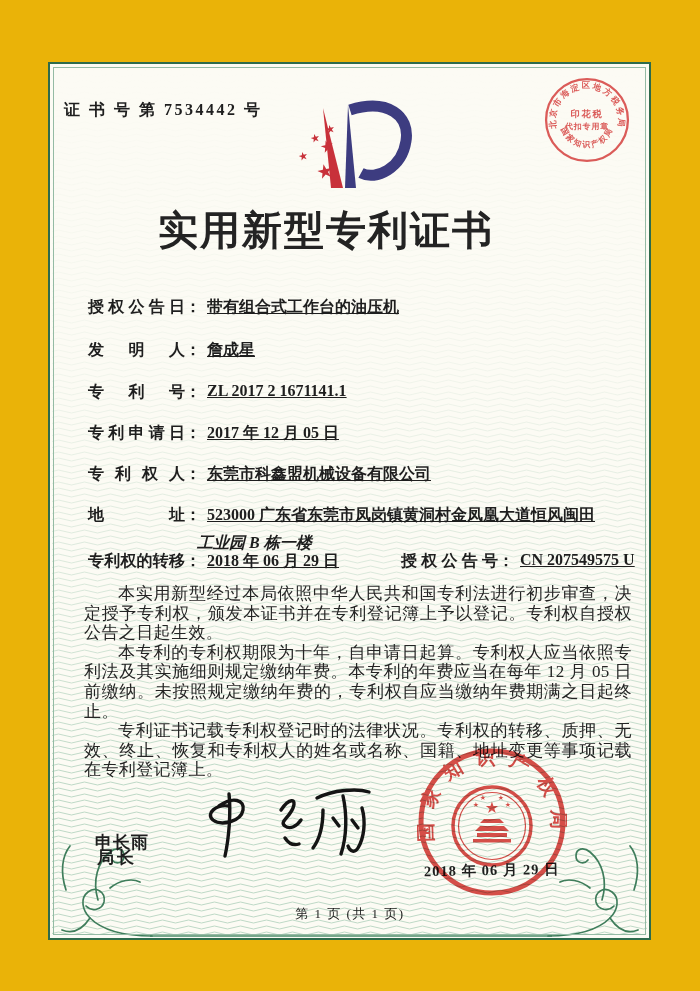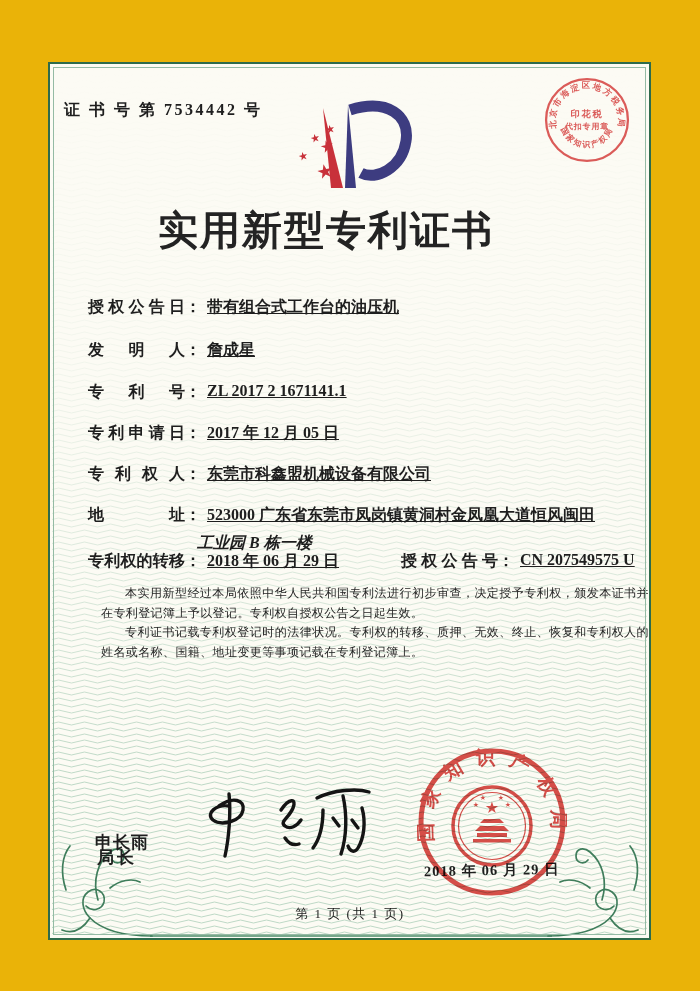--- a/index.html
+++ b/index.html
@@ -29,22 +29,22 @@
   }
   .fields{position:absolute;left:88px;top:0;width:560px;z-index:3;}
   .row{position:absolute;left:0;font-size:16px;font-weight:600;white-space:nowrap;}
   .lbl{display:inline-block;width:97px;text-align:justify;text-align-last:justify;vertical-align:top;}
   .colon{display:inline-block;vertical-align:top;}
   .val{display:inline-block;vertical-align:top;margin-left:6px;text-decoration:underline;}
   .addr-l2{display:block;margin-left:109px;margin-top:7px;font-style:italic;}
   .grant-no{position:absolute;left:265px;top:0;margin-left:48px;}
   .paras{
     position:absolute;left:84px;top:584px;width:548px;z-index:3;
-    font-size:12px;line-height:19.6px;letter-spacing:.4px;color:#242424;
-    text-align:justify;font-weight:500;margin-left:17px;
+    font-size:17px;line-height:19.6px;letter-spacing:.4px;color:#242424;
+    text-align:justify;font-weight:500;
   }
   .paras p{margin:0;text-indent:2em;}
   .sig-title{position:absolute;left:97px;top:846px;font-size:17px;font-weight:600;letter-spacing:3px;z-index:3;}
   .sig-name{position:absolute;left:95px;top:831px;font-size:17px;font-weight:600;letter-spacing:1px;z-index:3;}
   .sig-svg{position:absolute;left:196px;top:786px;z-index:3;}
   .seal-date{
     position:absolute;left:424px;top:861px;font-size:14.5px;font-weight:600;
     letter-spacing:1px;z-index:3;white-space:nowrap;transform:rotate(-1deg);
   }
   .seal-large{position:absolute;left:417px;top:747px;z-index:5;opacity:.87;mix-blend-mode:multiply;}
@@ -153,20 +153,21 @@
         <span class="lbl">专利权的转移</span><span class="colon">：</span><span class="val">2018 年 06 月 29 日</span>
       </span>
       <span class="grant-no">
         <span class="lbl">授权公告号</span><span class="colon">：</span><span class="val">CN 207549575 U</span>
       </span>
     </div>
   </div>
 
   <div class="paras">
     <p>本实用新型经过本局依照中华人民共和国专利法进行初步审查，决定授予专利权，颁发本证书并在专利登记簿上予以登记。专利权自授权公告之日起生效。</p>
+    <p>本专利的专利权期限为十年，自申请日起算。专利权人应当依照专利法及其实施细则规定缴纳年费。本专利的年费应当在每年 12 月 05 日前缴纳。未按照规定缴纳年费的，专利权自应当缴纳年费期满之日起终止。</p>
     <p>专利证书记载专利权登记时的法律状况。专利权的转移、质押、无效、终止、恢复和专利权人的姓名或名称、国籍、地址变更等事项记载在专利登记簿上。</p>
   </div>
 
   <div class="sig-title">局长</div>
   <div class="sig-name">申长雨</div>
 
   <svg class="sig-svg" width="178" height="88" viewBox="0 0 178 88">
     <g fill="none" stroke="#141414" stroke-width="3.4" stroke-linecap="round" stroke-linejoin="round">
       <path d="M23,20 c14,-10 26,-6 24,4 c-2,12 -22,16 -30,10 c-8,-7 4,-16 16,-14"></path>
       <path d="M33,8 c2,18 0,44 -4,62"></path>

